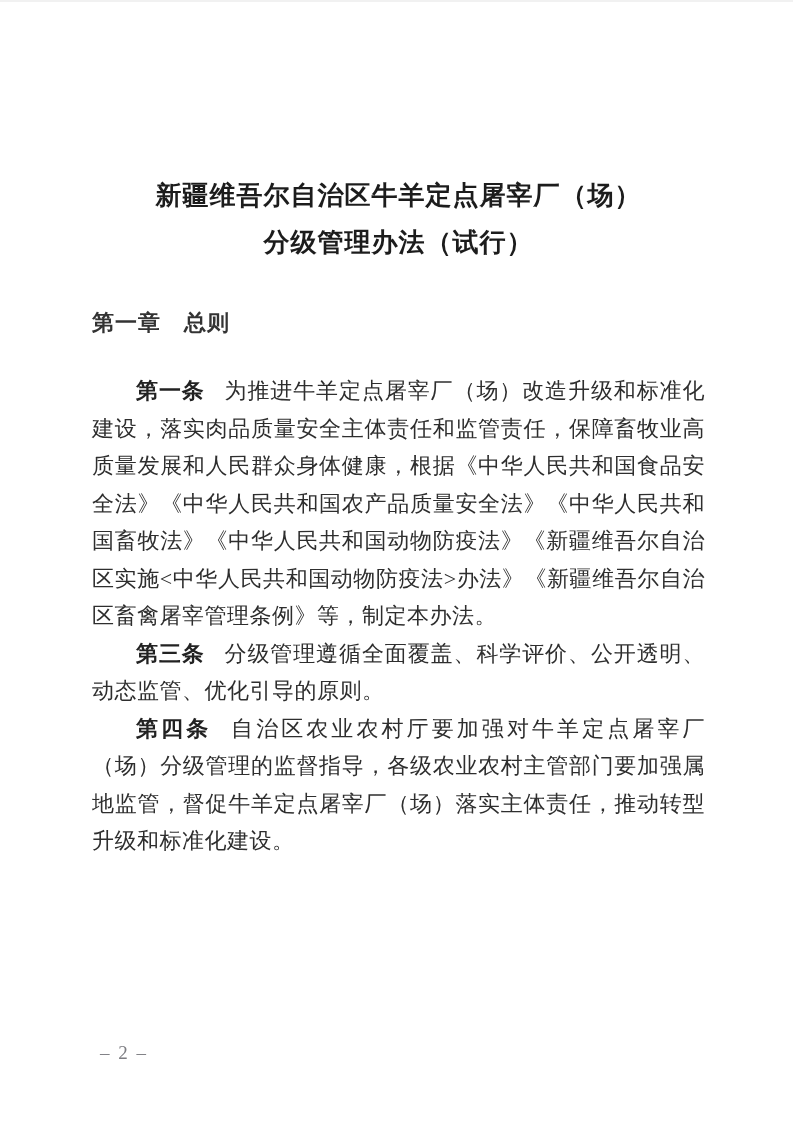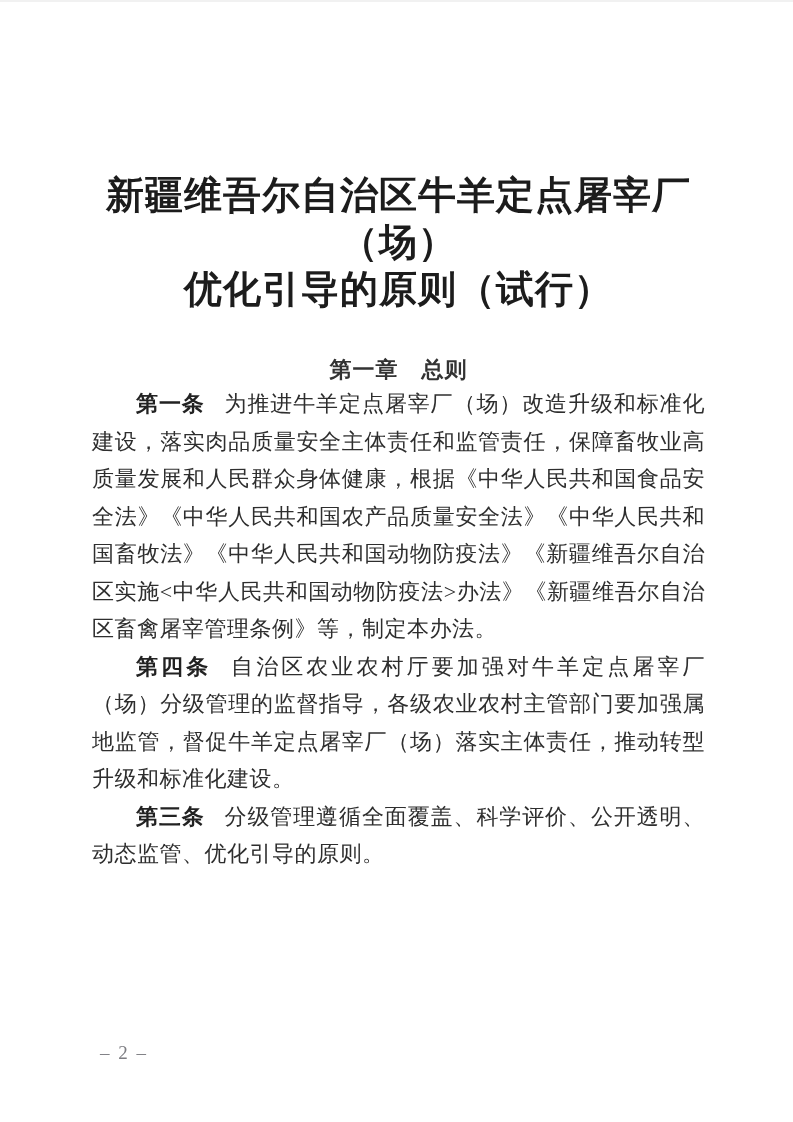--- a/index.html
+++ b/index.html
@@ -22,39 +22,39 @@
 
   .content {
     position: absolute;
     left: 92px;
     top: 170px;
     width: 613px;
   }
 
   .doc-title {
     text-align: center;
-    font-size: 38px;
+    font-size: 26px;
     font-weight: bold;
     line-height: 47px;
     letter-spacing: 1px;
     color: #1c1c1c;
     font-family: "Liberation Serif", "DejaVu Serif", serif;
   }
 
   .chapter-heading {
     margin-top: 42px;
-    text-align: center;
     font-size: 22px;
     font-weight: 600;
     letter-spacing: 1px;
     color: #333333;
     font-family: "Liberation Sans", "DejaVu Sans", sans-serif;
   }
 
   .body-text {
+    margin-top: 34px;
   }
 
   .body-text p {
     font-size: 22px;
     line-height: 37.5px;
     text-align: justify;
     text-indent: 2em;
     letter-spacing: 0.5px;
     color: #2e2e2e;
   }
@@ -77,33 +77,33 @@
 </style>
 </head>
 <body>
 
 <div class="page">
 
   <div class="content">
 
     <div class="doc-title">
       <div>新疆维吾尔自治区牛羊定点屠宰厂（场）</div>
-      <div>优化引导的原则（试行）</div>
+      <div>分级管理办法（试行）</div>
     </div>
 
     <div class="chapter-heading">第一章　总则</div>
 
     <div class="body-text">
 
       <p><span class="art-label">第一条</span><span>为推进牛羊定点屠宰厂（场）改造升级和标准化建设，落实肉品质量安全主体责任和监管责任，保障畜牧业高质量发展和人民群众身体健康，根据《中华人民共和国食品安全法》《中华人民共和国农产品质量安全法》《中华人民共和国畜牧法》《中华人民共和国动物防疫法》《新疆维吾尔自治区实施&lt;中华人民共和国动物防疫法&gt;办法》《新疆维吾尔自治区畜禽屠宰管理条例》等，制定本办法。</span></p>
 
 
+      <p><span class="art-label">第三条</span><span>分级管理遵循全面覆盖、科学评价、公开透明、动态监管、优化引导的原则。</span></p>
+
       <p><span class="art-label">第四条</span><span>自治区农业农村厅要加强对牛羊定点屠宰厂（场）分级管理的监督指导，各级农业农村主管部门要加强属地监管，督促牛羊定点屠宰厂（场）落实主体责任，推动转型升级和标准化建设。</span></p>
-
-      <p><span class="art-label">第三条</span><span>分级管理遵循全面覆盖、科学评价、公开透明、动态监管、优化引导的原则。</span></p>
 
 
     </div>
   </div>
 
   <div class="page-number">– 2 –</div>
 
 </div>
 
 </body></html>

